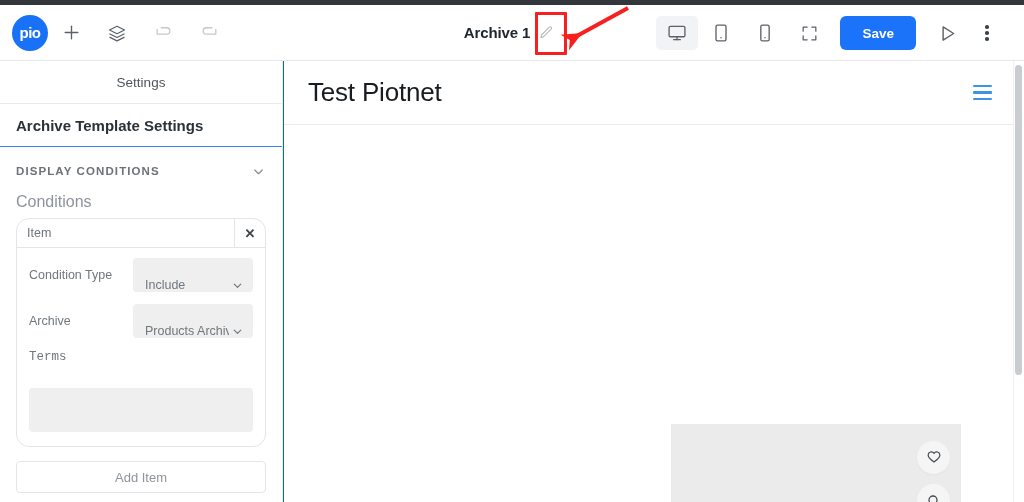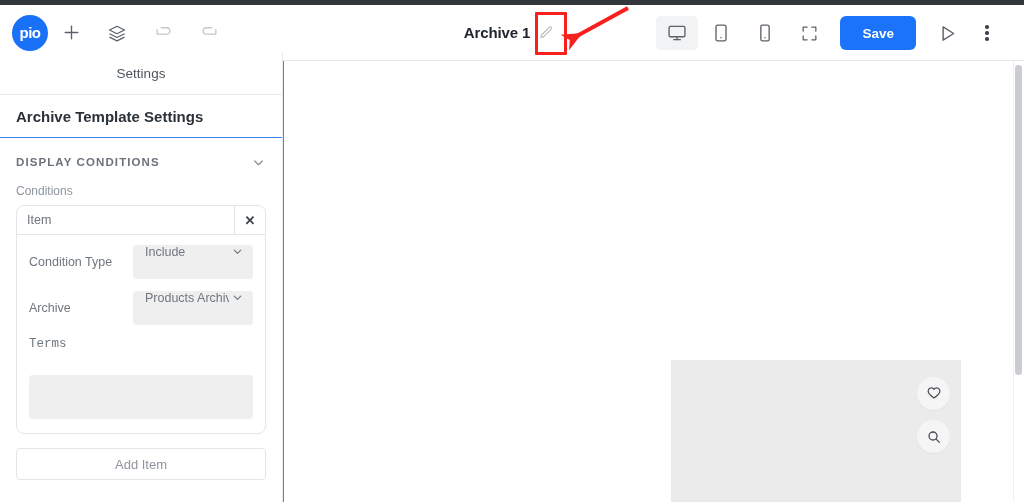--- a/index.html
+++ b/index.html
@@ -4,21 +4,21 @@
 <style>
   * { box-sizing: border-box; margin: 0; padding: 0; }
   html, body {
     width: 1024px; height: 502px;
     overflow: hidden;
     background: #ffffff;
     font-family: "Liberation Sans", sans-serif;
     -webkit-font-smoothing: antialiased;
   }
 
-  #app { position: relative; width: 1024px; height: 502px; overflow: hidden; background:#0ea5e9; }
+  #app { position: relative; width: 1024px; height: 502px; overflow: hidden; background:#0f766e; }
 
   
   .top-strip {
     position: absolute; top: 0; left: 0; width: 1024px; height: 5px;
     background: #33373b;
   }
 
   
   .toolbar {
     position: absolute; top: 5px; left: 0; width: 1024px; height: 56px;
@@ -79,21 +79,21 @@
     display: flex; align-items: center; justify-content: center;
     border: none; cursor: pointer; margin: 0 8px;
     font-family: "Liberation Sans", sans-serif;
   }
 
   .kebab { width: 34px; height: 34px; display: flex; flex-direction: column; align-items: center; justify-content: center; gap: 2.5px; cursor: pointer;}
   .kebab i { width: 3.5px; height: 3.5px; border-radius: 50%; background: #3d444b; display:block;}
 
   
   .sidebar {
-    position: absolute; top: 52px; left: 0; width: 283px; bottom: 0;
+    position: absolute; top: 61px; left: 0; width: 283px; bottom: 0;
     background: #ffffff;
     border-right: 1px solid #e6e9ec;
     overflow: hidden;
   }
 
   .sb-head {
     height: 43px; display: flex; align-items: center; justify-content: center;
     border-bottom: 1px solid #e8ebee;
     font-size: 13.5px; color: #4e555c;
   }
@@ -111,25 +111,25 @@
   .section-title-row {
     height: 40px; display: flex; align-items: center; justify-content: space-between;
     padding-top: 8px;
   }
   .section-title {
     font-size: 11.5px; font-weight: 700; color: #6b727a; letter-spacing: 1.1px;
   }
   .chev { color: #8a9096; display:flex; }
 
   .field-label {
-    font-size: 12px; color: #8d949b; padding-top: 6px; padding-bottom: 7px;
+    font-size: 16px; color: #8d949b; padding-top: 6px; padding-bottom: 7px;
   }
 
   .cond-card {
-    border: 1px solid #e3e6e9; border-radius: 8px; background: #fff;
+    border: 1px solid #e3e6e9; border-radius: 13px; background: #fff;
   }
   .cond-head {
     display: flex; align-items: stretch; height: 29px;
     border-bottom: 1px solid #e3e6e9;
   }
   .cond-head-name {
     flex: 1; display: flex; align-items: center; padding: 0 10px;
     font-size: 12.5px; color: #6d747b;
   }
   .cond-head-close {
@@ -141,21 +141,21 @@
   .cond-body { padding: 10px 12px 14px 12px; }
 
   .row {
     display: flex; align-items: center; margin-bottom: 12px;
   }
   .row-label {
     width: 104px; font-size: 12.5px; color: #70777e;
   }
   .select {
     flex: 1; height: 34px; border-radius: 4px; background: #efefef;
-    display: flex; align-items: flex-start; justify-content: space-between;
+    display: flex; align-items: flex-end; justify-content: space-between;
     padding: 0 9px 0 12px; cursor: pointer;
     font-size: 12.5px; color: #70777e;
     overflow: hidden; white-space: nowrap;
   }
   .select span.val { overflow: hidden; text-overflow: clip; white-space: nowrap; }
   .select .caret { flex: 0 0 auto; display:flex; color:#70777e; margin-left: 2px;}
 
   .terms-label { font-size: 12.5px; color: #70777e; margin-bottom: 24px; font-family: Liberation Mono, monospace; }
   .terms-box {
     height: 44px; border-radius: 4px; background: #efefef; cursor: text;
@@ -383,20 +383,28 @@
 
         </div>
       </div>
     </div>
 
     <div class="add-item-btn">Add Item</div>
   </div>
 
   <div class="canvas">
 
+    <div class="site-header">
+      <div class="site-title">Test Piotnet</div>
+      <div class="hamburger">
+        <i></i>
+        <i></i>
+        <i></i>
+      </div>
+    </div>
 
     <div class="canvas-body">
 
       <div class="product-card">
         <div class="card-actions">
 
           <div class="card-action" title="Wishlist">
             <svg width="16" height="16" viewBox="0 0 24 24" fill="none" stroke="currentColor" stroke-width="1.8" stroke-linecap="round" stroke-linejoin="round">
               <path d="M20.8 7.6a4.8 4.8 0 0 0-8.8-2.6 4.8 4.8 0 0 0-8.8 2.6c0 4.4 8.8 10.4 8.8 10.4s8.8-6 8.8-10.4z"></path>
             </svg>

